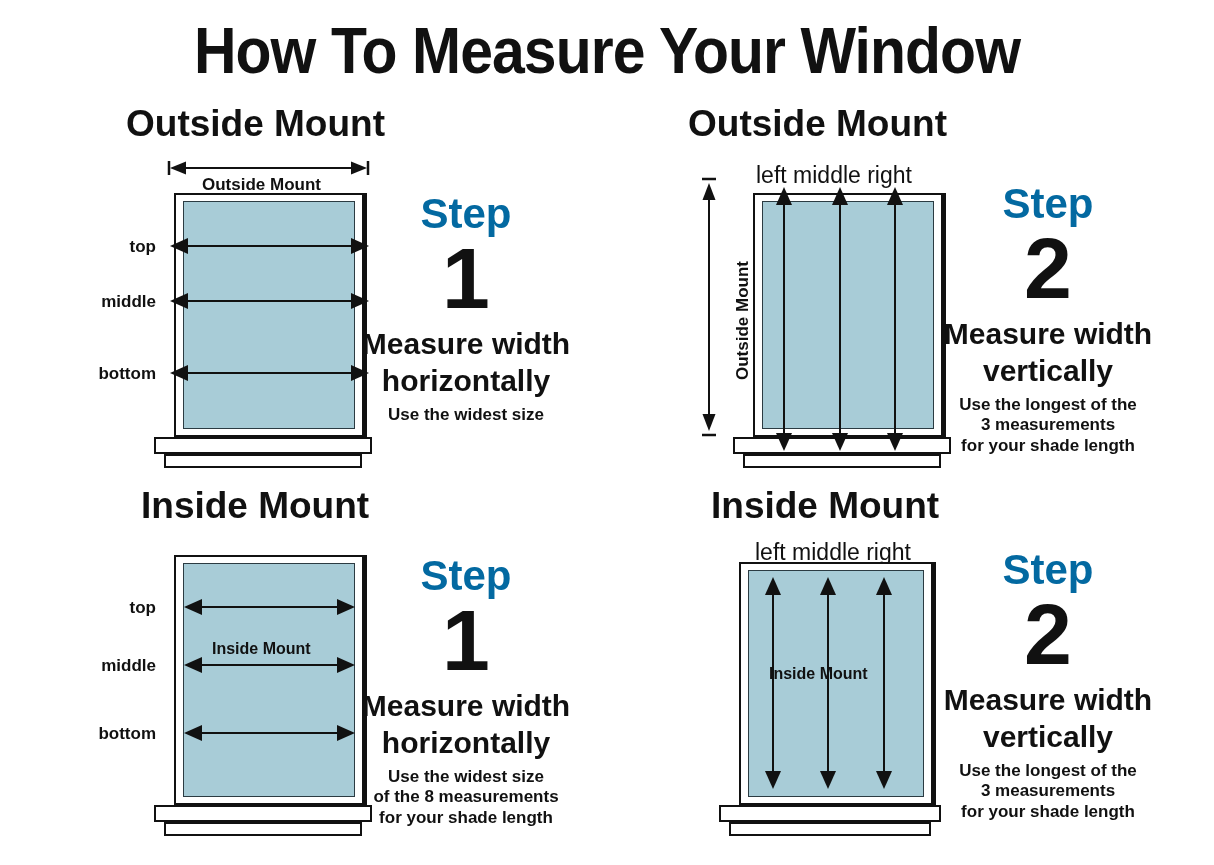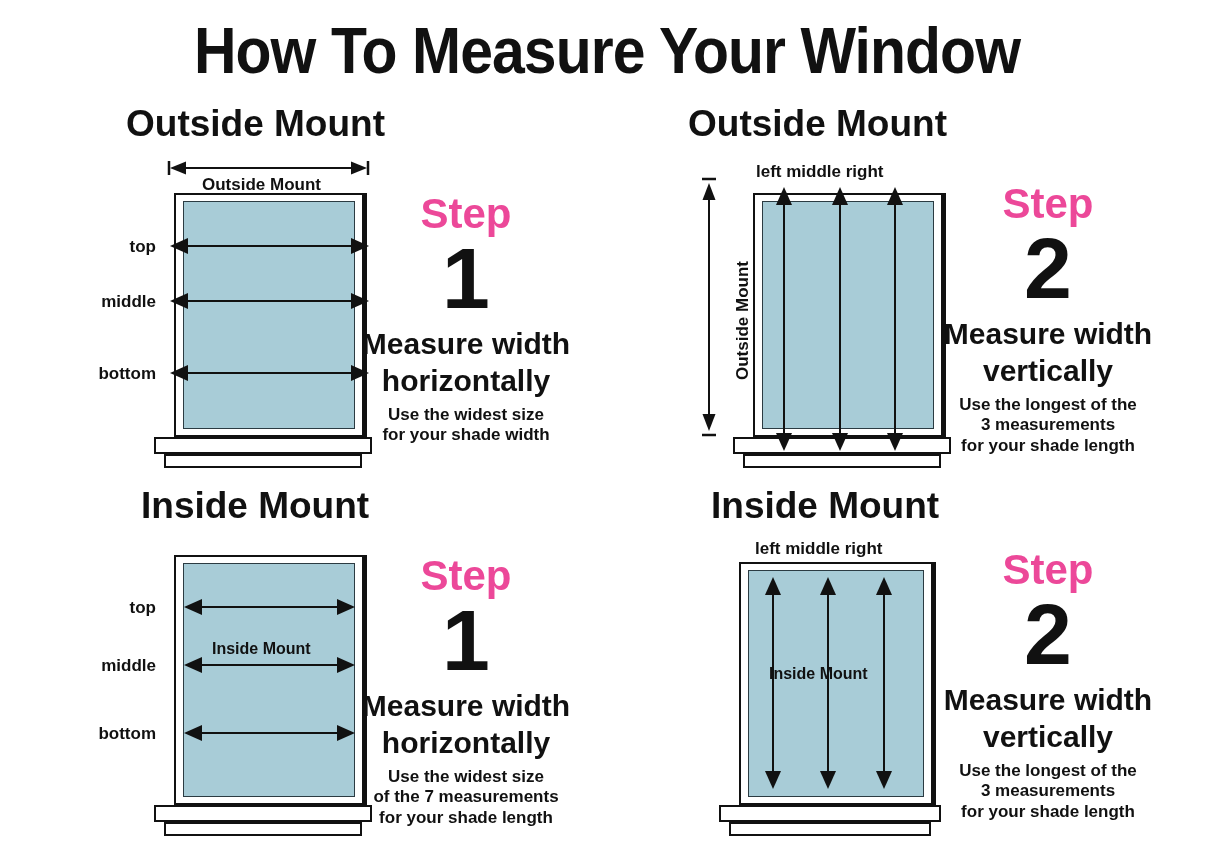--- a/index.html
+++ b/index.html
@@ -66,40 +66,40 @@
   .harrow svg{display:block;overflow:visible;}
   .varrow{position:absolute;width:16px;}
   .varrow svg{display:block;overflow:visible;}
 
   
   .side-label{
     position:absolute;font-size:17px;font-weight:bold;
     color:#111;text-align:right;white-space:nowrap;
   }
   .top-label{
-    position:absolute;font-size:17px;font-weight:bold;
+    position:absolute;font-size:23px;font-weight:normal;
     color:#111;white-space:nowrap;
   }
   .dim-caption{
     position:absolute;font-size:17px;font-weight:bold;color:#111;
     white-space:nowrap;
   }
   .inline-mount{
     position:absolute;font-size:16px;font-weight:bold;color:#111;
     white-space:nowrap;
   }
   .vert-caption{
     position:absolute;font-size:17px;font-weight:bold;color:#111;
     white-space:nowrap;
     transform:rotate(-90deg);transform-origin:left top;
   }
 
   
   .step-block{position:absolute;text-align:center;width:230px;}
-  .step-word{font-size:42px;font-weight:bold;line-height:1;color:#ec4899;}
+  .step-word{font-size:42px;font-weight:bold;line-height:1;color:#0369a1;}
   .step-num{font-size:86px;font-weight:bold;line-height:1.02;color:#111;}
   .step-desc{font-size:30px;font-weight:bold;line-height:1.12;color:#111;margin-top:4px;}
   .step-note{font-size:17px;font-weight:bold;line-height:1.2;color:#111;margin-top:7px;}
 </style>
 </head>
 <body>
 
 <div class="page">
 
   <div class="main-title">How To Measure Your Window</div>
@@ -150,21 +150,20 @@
     <div class="side-label" style="left:30px;top:132px;width:110px;">top</div>
     <div class="side-label" style="left:30px;top:187px;width:110px;">middle</div>
     <div class="side-label" style="left:30px;top:259px;width:110px;">bottom</div>
 
     <div class="step-block" style="left:335px;top:88px;">
       <div class="step-word">Step</div>
       <div class="step-num">1</div>
       <div class="step-desc">Measure width</div>
       <div class="step-desc">horizontally</div>
       <div class="step-note">Use the widest size</div>
-      <div class="step-note" style="margin-top:0">for your shade width</div>
     </div>
   </div>
 
   <div class="quad q-tr">
     <div class="mount-title">Outside Mount</div>
 
     <div class="top-label" style="left:133px;top:57px;">left middle  right</div>
 
     <div class="varrow" style="left:78px;top:72px;height:260px;">
       <svg width="16" height="260" viewBox="0 0 16 260">
@@ -253,21 +252,21 @@
     <div class="side-label" style="left:30px;top:111px;width:110px;">top</div>
     <div class="side-label" style="left:30px;top:169px;width:110px;">middle</div>
     <div class="side-label" style="left:30px;top:237px;width:110px;">bottom</div>
 
     <div class="step-block" style="left:335px;top:68px;">
       <div class="step-word">Step</div>
       <div class="step-num">1</div>
       <div class="step-desc">Measure width</div>
       <div class="step-desc">horizontally</div>
       <div class="step-note">Use the widest size</div>
-      <div class="step-note" style="margin-top:0">of the 7 measurements</div>
+      <div class="step-note" style="margin-top:0">of the 8 measurements</div>
       <div class="step-note" style="margin-top:0">for your shade length</div>
     </div>
   </div>
 
   <div class="quad q-br">
     <div class="mount-title">Inside Mount</div>
 
     <div class="top-label" style="left:132px;top:52px;">left  middle   right</div>
 
     <div class="window-wrap" style="left:0;top:0;width:400px;height:378px;">

